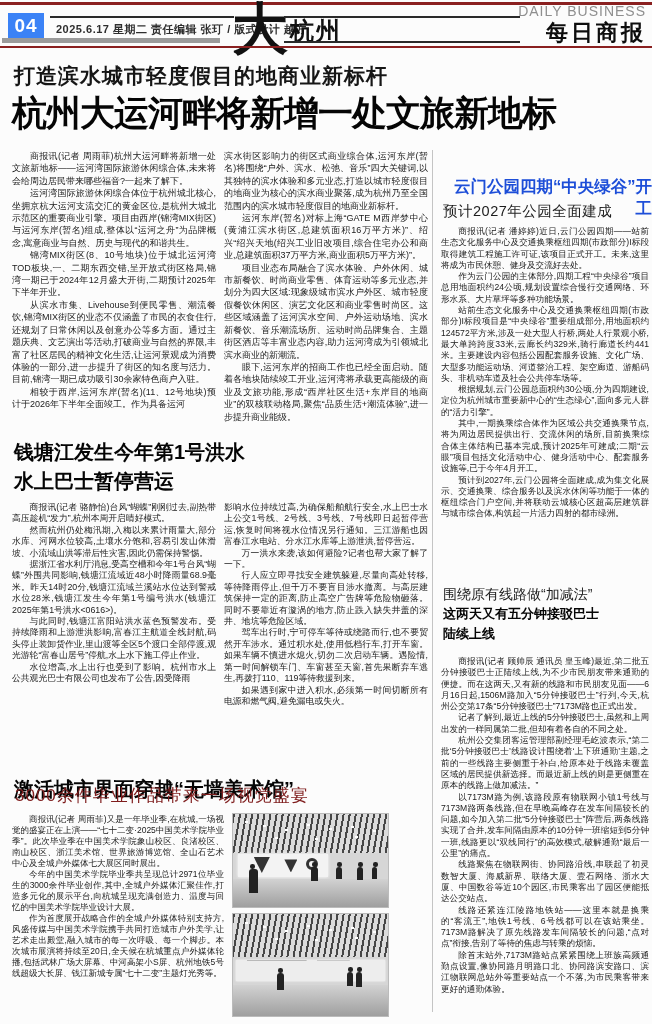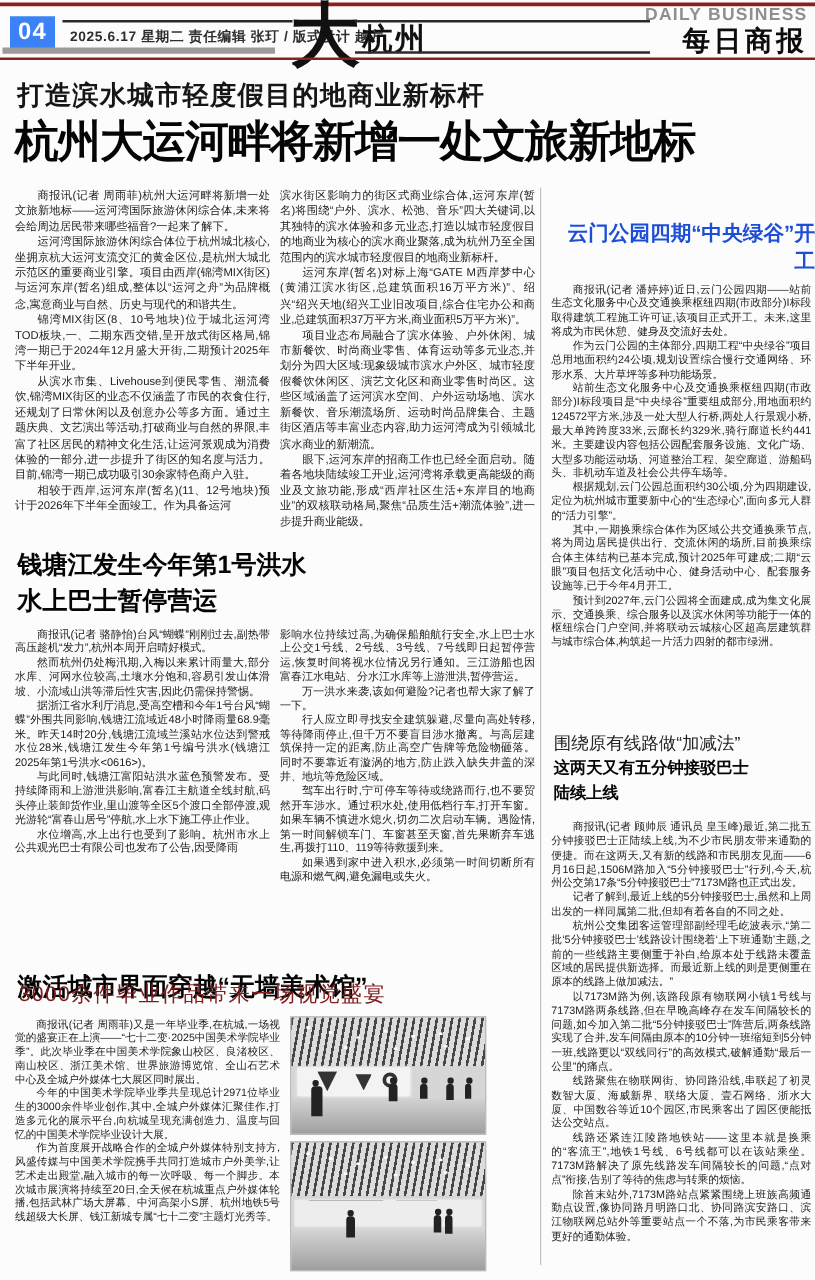--- a/index.html
+++ b/index.html
@@ -15,21 +15,21 @@
   .pagenum { position:absolute; left:8px; top:13px; width:36px; height:26px; background:#3b82f6;
     color:#fff; font-size:19px; font-weight:bold; text-align:center; line-height:26px; letter-spacing:1px; }
   .rule-left { position:absolute; left:50px; top:16px; width:184px; height:2px; background:#2a2a2a; }
   .dateline { position:absolute; left:56px; top:22px; font-size:11px; font-weight:bold; color:#2e2e2e; letter-spacing:0.5px; }
   .mast-char { position:absolute; left:232px; top:0px; font-family:"Liberation Serif","DejaVu Serif",serif;
     font-size:56px; font-weight:900; color:#111; line-height:58px; }
   .mast-city { position:absolute; left:290px; top:15px; font-size:24px; font-weight:900; color:#111; letter-spacing:2px; }
   .mast-rule-top { position:absolute; left:284px; top:16px; width:236px; height:2px; background:#2a2a2a; }
   .mast-rule-bottom { position:absolute; left:284px; top:41px; width:236px; height:2px; background:#2a2a2a; }
   .graybar { position:absolute; left:2px; top:38px; width:218px; height:5px; background:#9b9b9b; }
-  .mast-en { position:absolute; right:6px; top:3px; font-size:14px; font-weight:bold; color:#8f8f8f; letter-spacing:1px; }
+  .mast-en { position:absolute; right:6px; top:3px; font-size:14px; font-weight:normal; color:#8f8f8f; letter-spacing:1px; }
   .mast-cn { position:absolute; right:6px; top:18px; font-size:22px; font-weight:900;
     font-family:"Liberation Serif","DejaVu Serif",serif; color:#0d0d0d; letter-spacing:3px; }
   
   .lead-kicker { position:absolute; left:14px; top:62px; font-size:21px; font-weight:600; color:#161616; letter-spacing:1px; }
   .lead-headline { position:absolute; left:12px; top:90px; font-size:35px; font-weight:700; color:#050505; letter-spacing:-1px; white-space:nowrap; }
   .col { position:absolute; overflow:hidden; }
   .col p { margin:0; text-indent:2em; text-align:justify; }
   .cont p:first-child { text-indent:0; }
   .lead-col { width:204px; height:283px; top:150px; font-size:9px; line-height:12.4px; }
   #lead-c1 { left:12px; } #lead-c2 { left:224px; }
@@ -156,20 +156,21 @@
     </div>
     <div class="ph-floor"></div>
     <span class="person" style="left:44px;bottom:26px;height:17px"></span>
     <span class="person" style="left:114px;bottom:30px;height:14px;width:6px"></span>
     <span class="person" style="left:123px;bottom:29px;height:15px;width:6px"></span>
   </figure>
 
   <div class="v-divider"></div>
 
   <div class="park-h">云门公园四期“中央绿谷”开工</div>
+  <div class="park-sub">预计2027年公园全面建成</div>
   <div id="park-body" class="col">
       <p>商报讯(记者 潘婷婷)近日,云门公园四期——站前生态文化服务中心及交通换乘枢纽四期(市政部分)I标段取得建筑工程施工许可证,该项目正式开工。未来,这里将成为市民休憩、健身及交流好去处。</p>
       <p>作为云门公园的主体部分,四期工程“中央绿谷”项目总用地面积约24公顷,规划设置综合慢行交通网络、环形水系、大片草坪等多种功能场景。</p>
       <p>站前生态文化服务中心及交通换乘枢纽四期(市政部分)I标段项目是“中央绿谷”重要组成部分,用地面积约124572平方米,涉及一处大型人行桥,两处人行景观小桥,最大单跨跨度33米,云廊长约329米,骑行廊道长约441米。主要建设内容包括公园配套服务设施、文化广场、大型多功能运动场、河道整治工程、架空廊道、游船码头、非机动车道及社会公共停车场等。</p>
       <p>根据规划,云门公园总面积约30公顷,分为四期建设,定位为杭州城市重要新中心的“生态绿心”,面向多元人群的“活力引擎”。</p>
       <p>其中,一期换乘综合体作为区域公共交通换乘节点,将为周边居民提供出行、交流休闲的场所,目前换乘综合体主体结构已基本完成,预计2025年可建成;二期“云眼”项目包括文化活动中心、健身活动中心、配套服务设施等,已于今年4月开工。</p>
       <p>预计到2027年,云门公园将全面建成,成为集文化展示、交通换乘、综合服务以及滨水休闲等功能于一体的枢纽综合门户空间,并将联动云城核心区超高层建筑群与城市综合体,构筑起一片活力四射的都市绿洲。</p>
     </div>
 
   <div class="bus-kicker">围绕原有线路做“加减法”</div>

